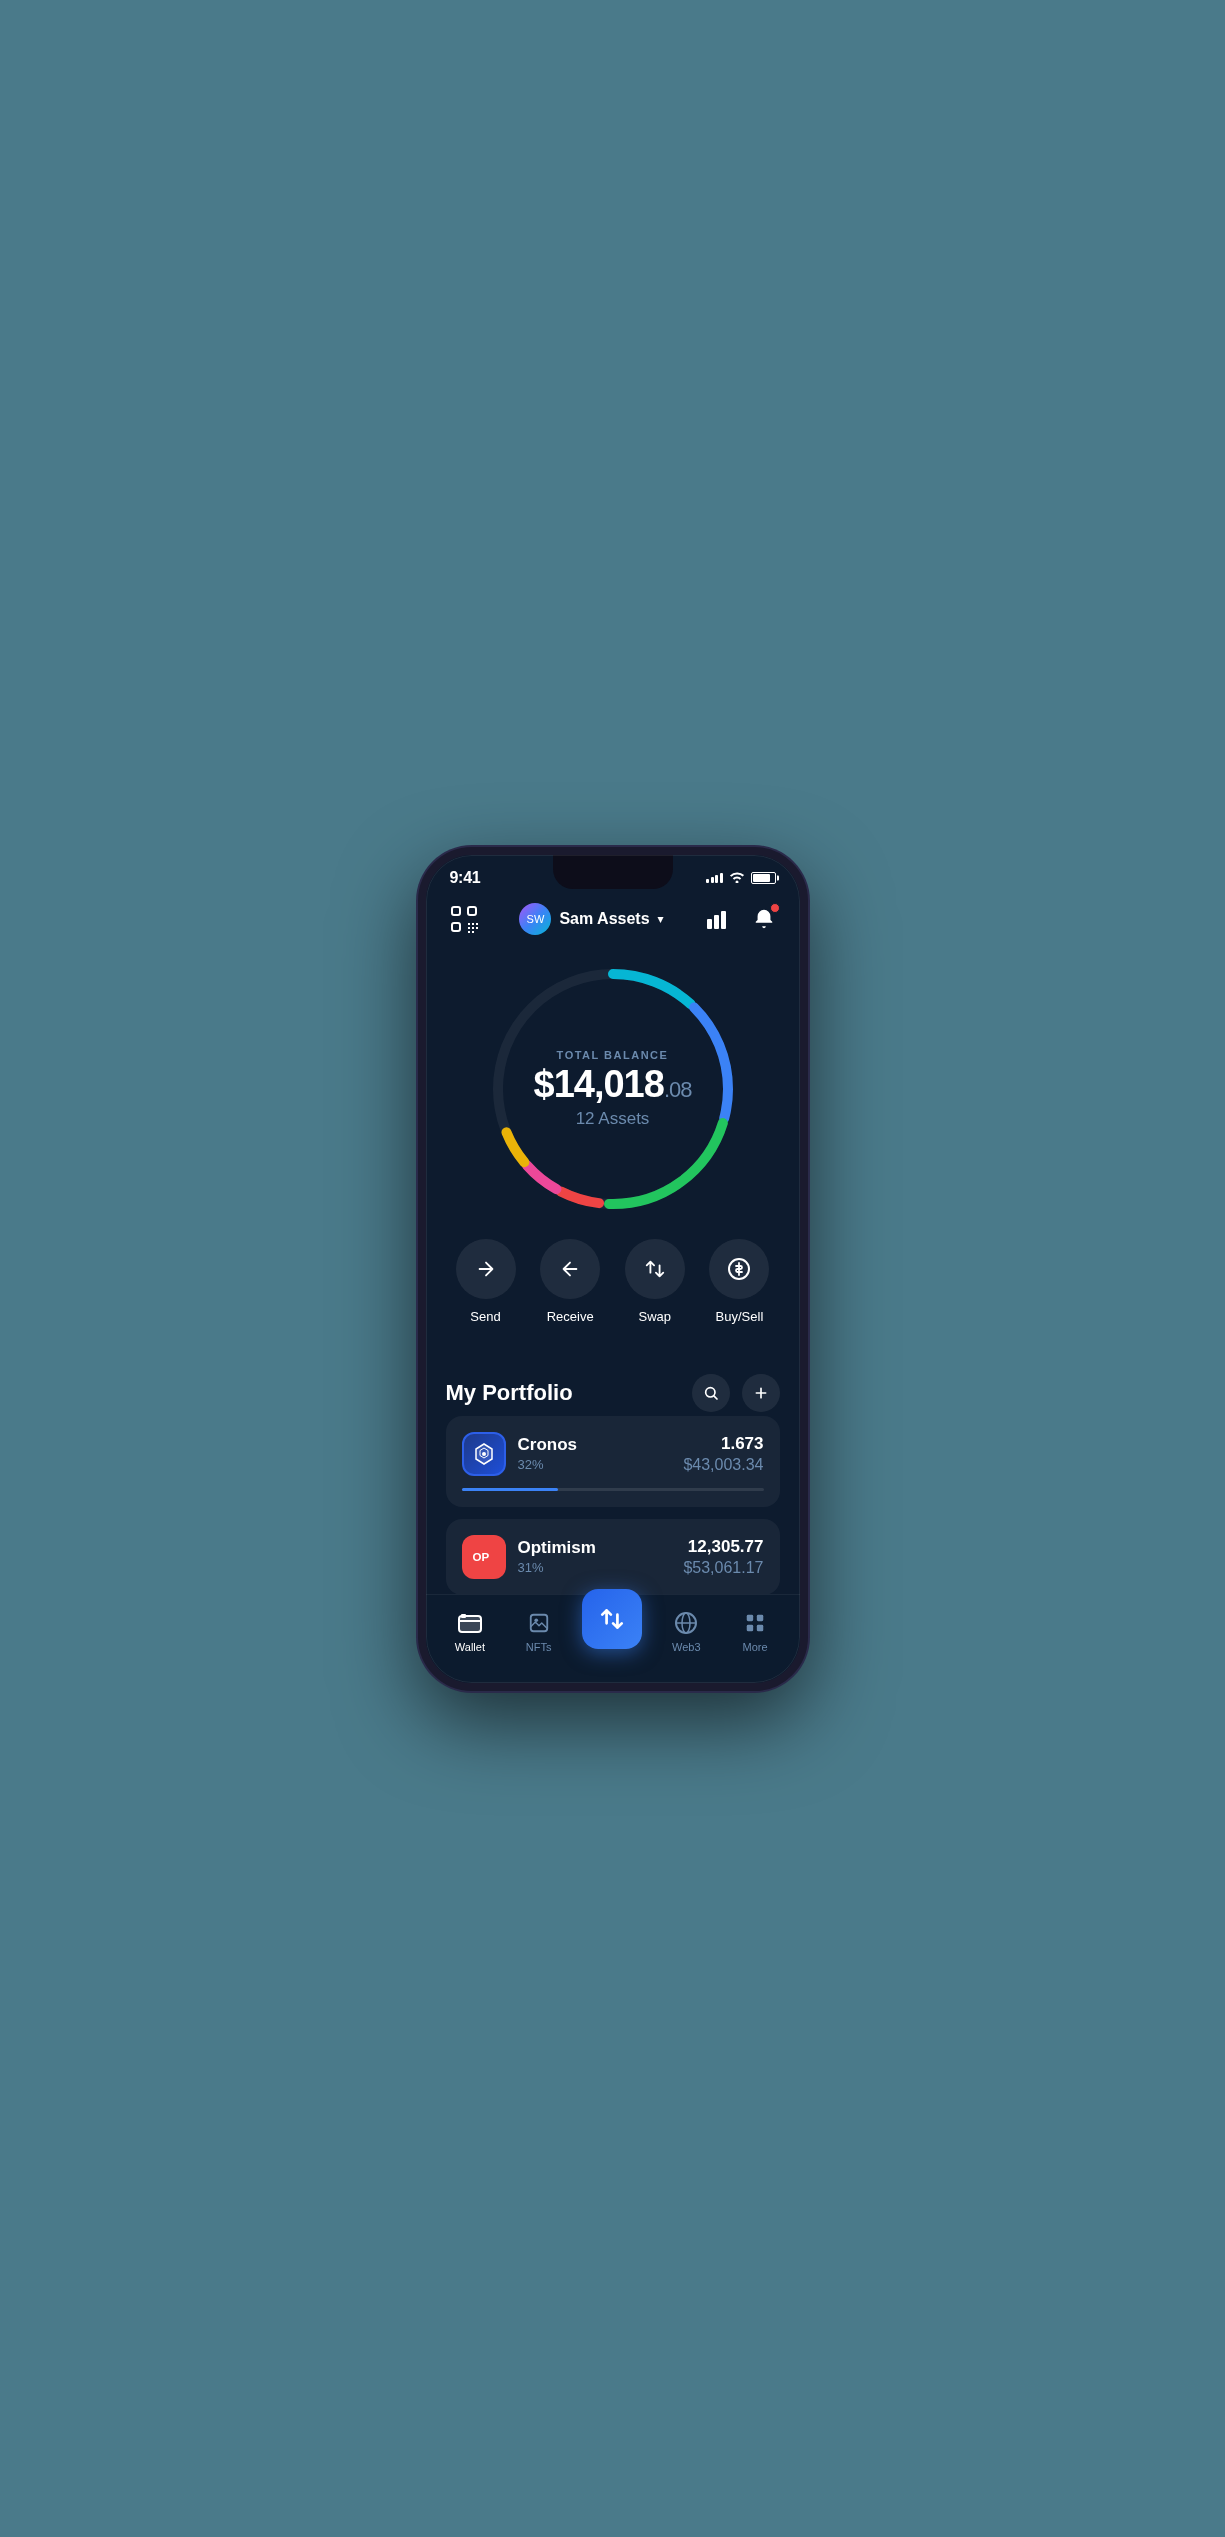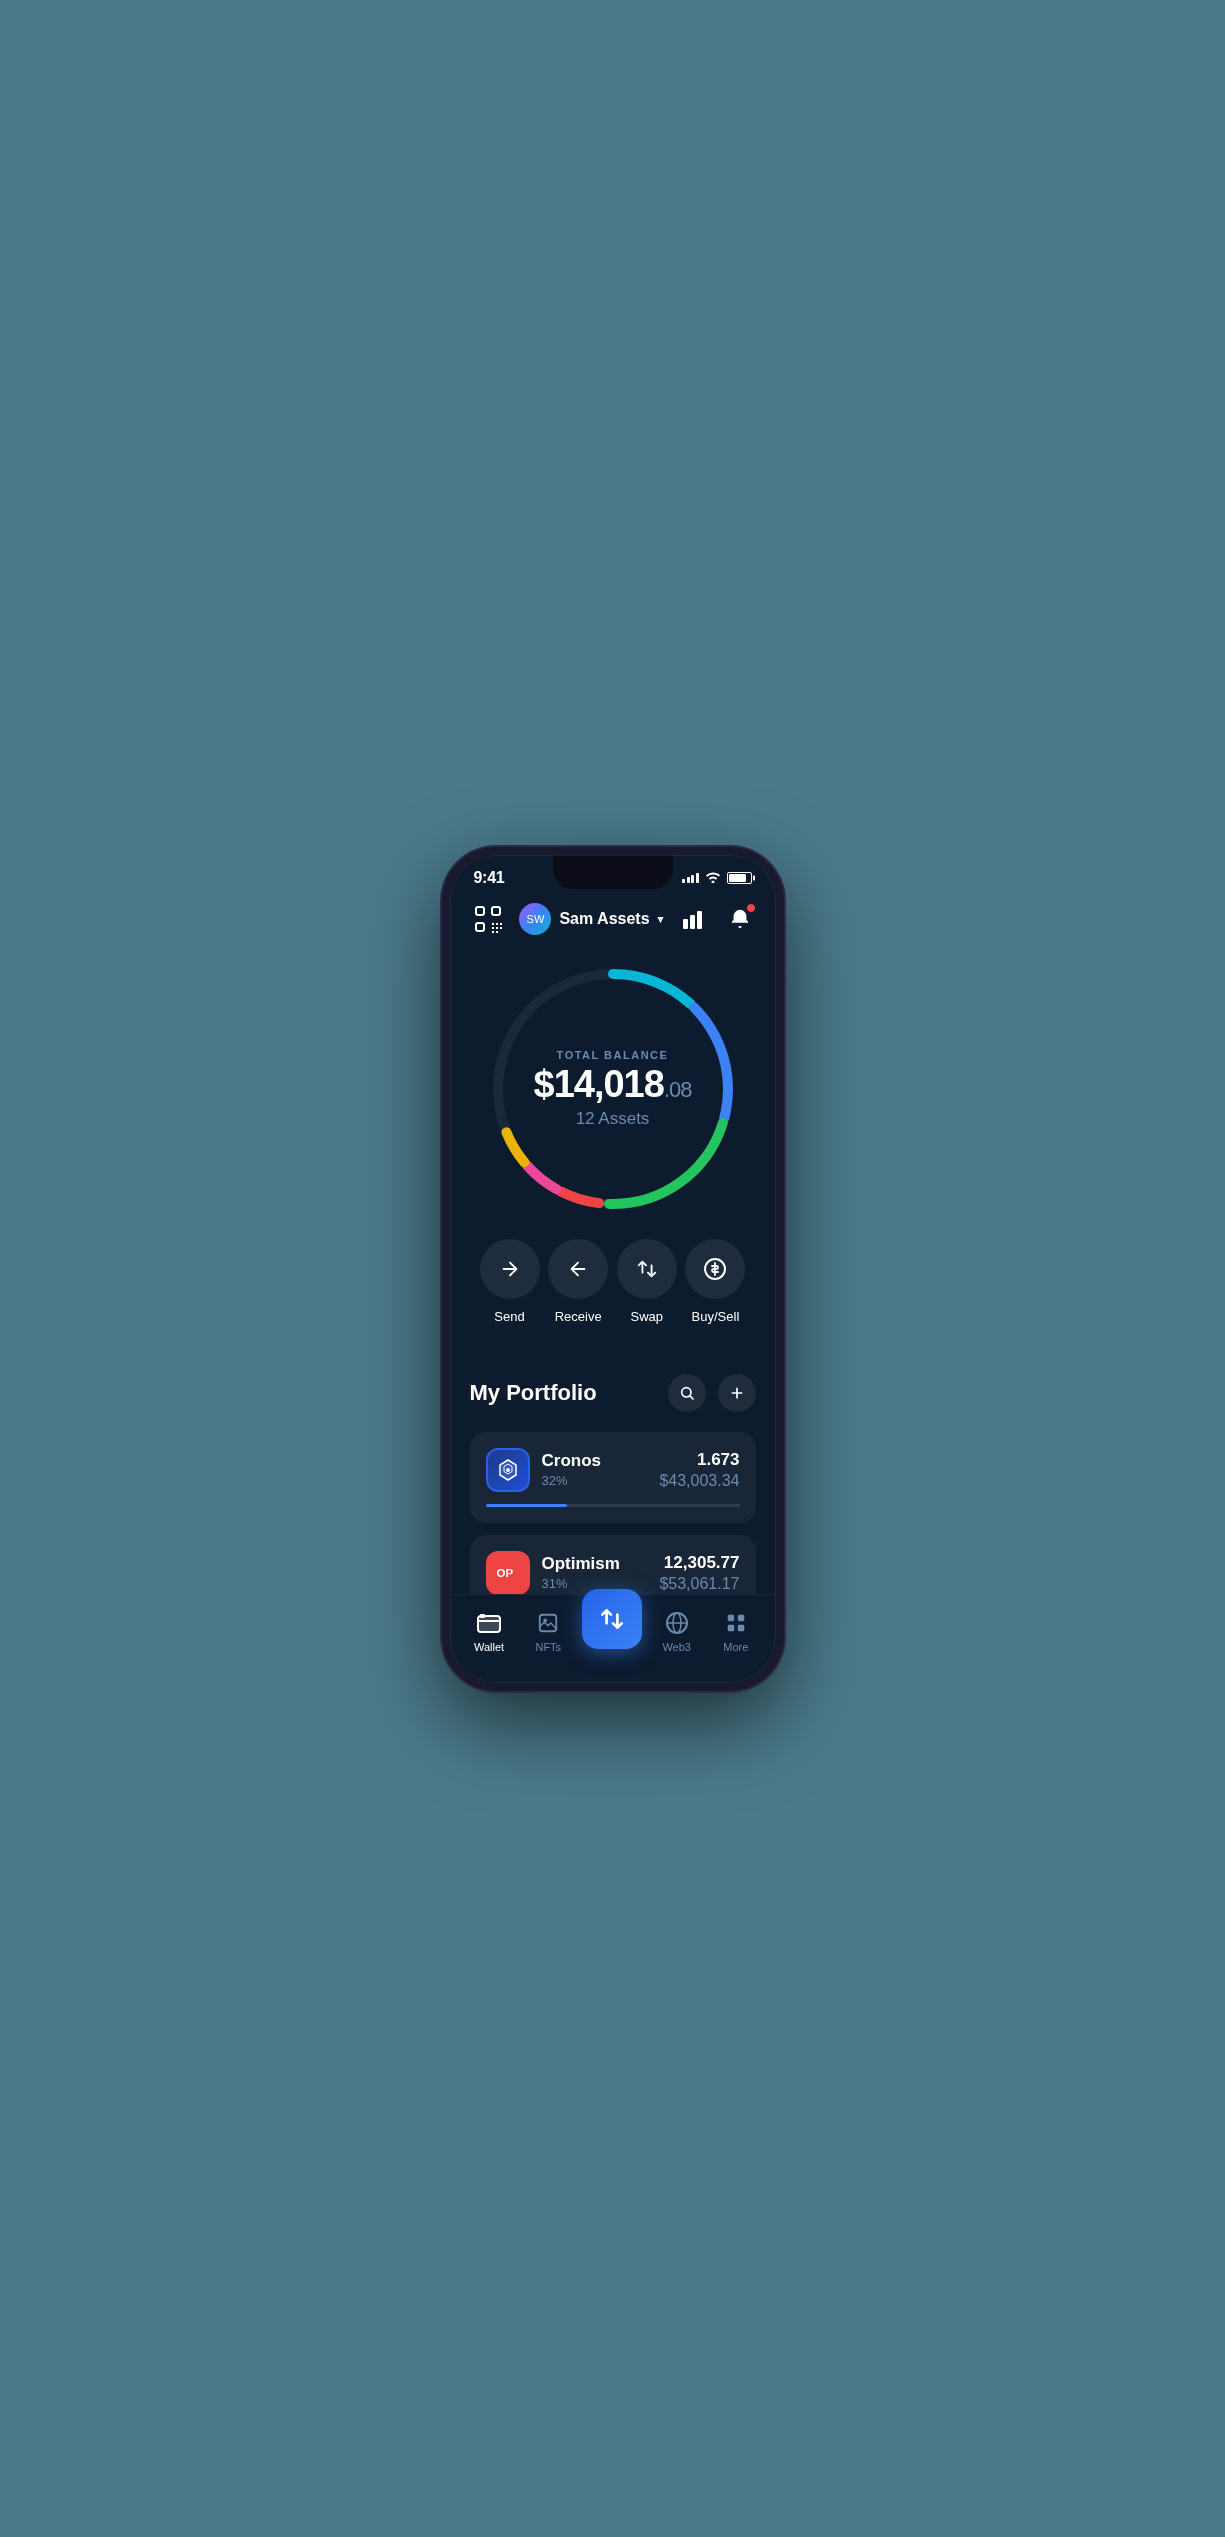--- a/index.html
+++ b/index.html
@@ -7,21 +7,21 @@
     body {
       background: #4a7a8a;
       display: flex;
       justify-content: center;
       align-items: center;
       min-height: 100vh;
       font-family: -apple-system, BlinkMacSystemFont, 'SF Pro Display', 'Helvetica Neue', sans-serif;
     }
 
     .phone-frame {
-      width: 342px;
+      width: 390px;
       height: 844px;
       background: #0d1b2e;
       border-radius: 54px;
       border: 8px solid #1a1a2e;
       position: relative;
       overflow: hidden;
       box-shadow: 0 0 0 2px #2a2a4a, 0 30px 80px rgba(0,0,0,0.6);
     }
 
     .phone-frame::before {
@@ -294,21 +294,21 @@
 
     
     .portfolio-section {
       padding: 20px 20px 10px;
     }
 
     .portfolio-header {
       display: flex;
       justify-content: space-between;
       align-items: center;
-      margin-bottom: 20px;
+      margin-bottom: 4px;
     }
 
     .portfolio-title {
       color: #fff;
       font-size: 22px;
       font-weight: 700;
     }
 
     .portfolio-actions {
       display: flex;

